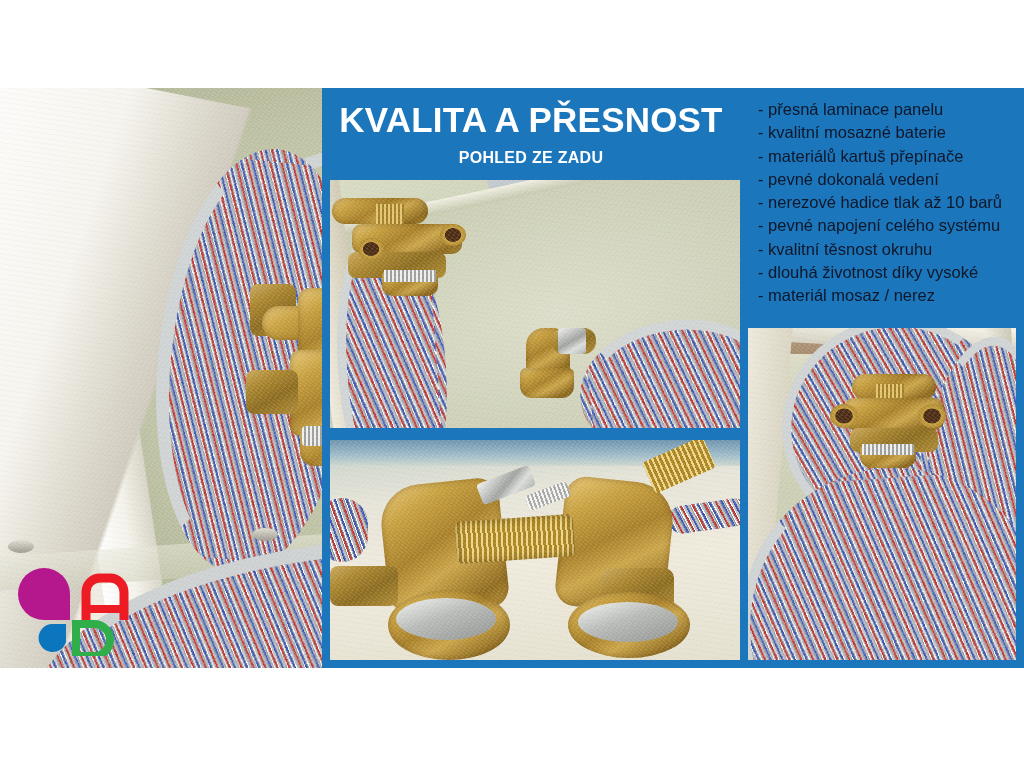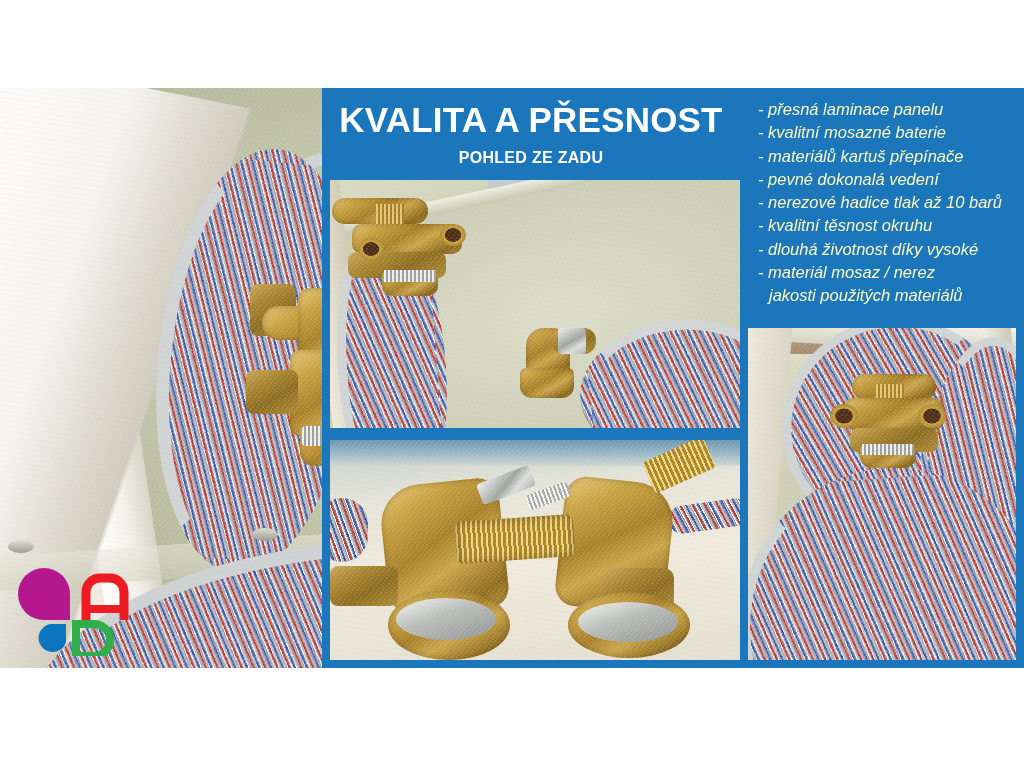--- a/index.html
+++ b/index.html
@@ -143,22 +143,22 @@
   .subtitle{
     color:#ffffff;font-size:16px;font-weight:bold;letter-spacing:.3px;
     line-height:28px;margin:4px 0 0 0;white-space:nowrap;
   }
 
   .feature-list{
     position:absolute;left:436px;top:10px;width:266px;
     margin:0;padding:0;list-style:none;
   }
   .feature-list li{
-    color:#fef9c3;font-size:16.5px;line-height:23.3px;
-    white-space:nowrap;font-weight:400;font-style:italic;
+    color:#0f172a;font-size:16.5px;line-height:23.3px;
+    white-space:nowrap;font-weight:400;
   }
   .feature-list li.cont{padding-left:11px;}
 
   
   .photo{position:absolute;overflow:hidden;background:#cfd2b6;}
   .photo-mid-top{left:8px;top:92px;width:410px;height:248px;}
   .photo-mid-bottom{left:8px;top:352px;width:410px;height:220px;}
   .photo-right{left:426px;top:240px;width:268px;height:332px;}
 
   
@@ -321,24 +321,24 @@
       <div class="title">KVALITA A PŘESNOST</div>
       <div class="subtitle">POHLED ZE ZADU</div>
     </div>
 
     <ul class="feature-list">
       <li>- přesná laminace panelu</li>
       <li>- kvalitní mosazné baterie</li>
       <li>- materiálů kartuš přepínače</li>
       <li>- pevné dokonalá vedení</li>
       <li>- nerezové hadice tlak až 10 barů</li>
+      <li>- pevné napojení celého systému</li>
       <li>- kvalitní těsnost okruhu</li>
       <li>- dlouhá životnost díky vysoké</li>
       <li>- materiál mosaz / nerez</li>
-      <li class="cont">jakosti použitých materiálů</li>
     </ul>
 
     <div class="photo photo-mid-top">
       <div class="mt-bg"></div>
       <div class="mt-steelwall"></div>
 
       <div class="mt-tray"></div>
       <div class="mt-lip"></div>
       <div class="mt-left-wall"></div>
       <div class="mt-hose-l hose"></div>

